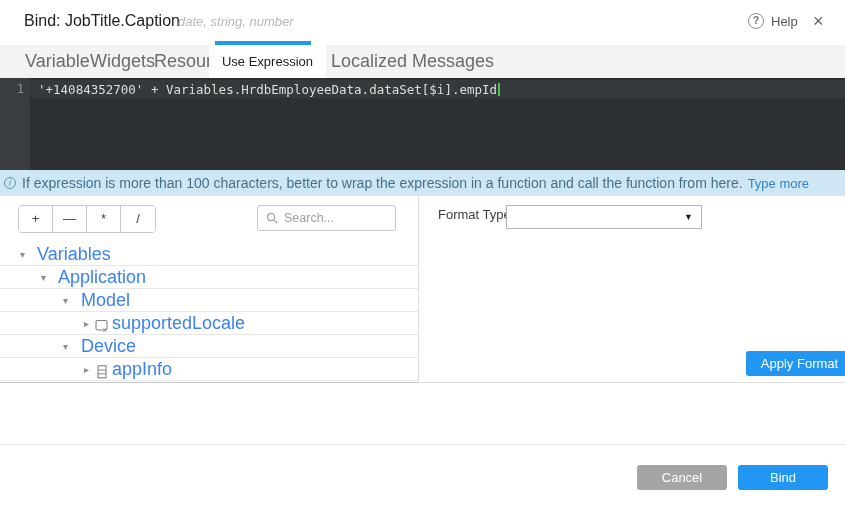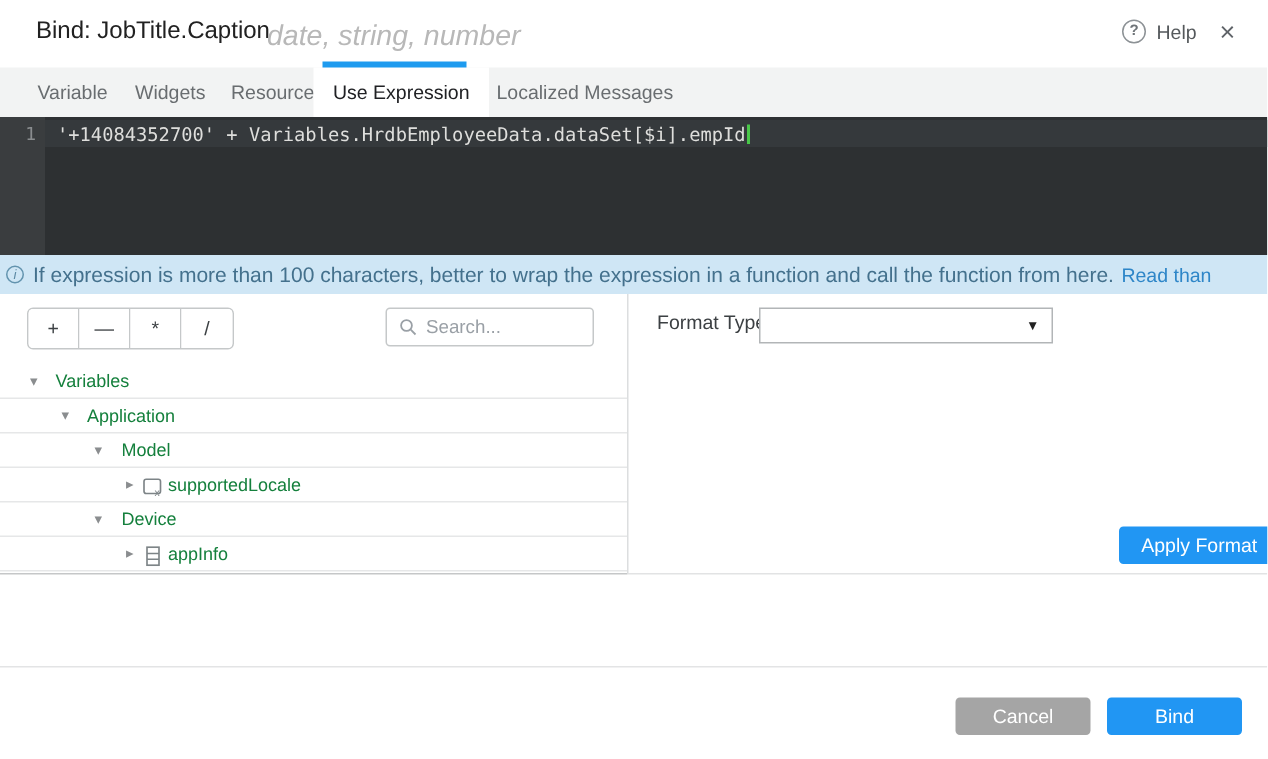--- a/index.html
+++ b/index.html
@@ -3,30 +3,30 @@
 <meta charset="utf-8">
 <style>
   * { margin:0; padding:0; box-sizing:border-box; }
   html,body { background:#fff; }
   body { font-family:"Liberation Sans", sans-serif; }
   .stage { position:relative; width:845px; height:506px; background:#fff; overflow:hidden; }
 
   
   .header { position:absolute; left:0; top:0; width:845px; height:45px; background:#fff;padding-left:29px; }
   .title { position:absolute; left:24px; top:12px; font-size:16px; color:#212121; font-weight:500; }
-  .hint  { position:absolute; left:178px; top:14px; font-size:19px; color:#b8b8b8; font-style:italic; }
+  .hint  { position:absolute; left:178px; top:14px; font-size:13px; color:#b8b8b8; font-style:italic; }
   .help  { position:absolute; left:748px; top:13px; display:flex; align-items:center; gap:7px; cursor:pointer; }
   .help-circle { width:16px; height:16px; border:1.4px solid #8d9296; border-radius:50%; color:#6f7478;
                  font-size:10px; line-height:13px; text-align:center; font-weight:bold; }
   .help-text { font-size:13px; color:#55595c; }
   .close { position:absolute; left:813px; top:10px; font-size:18px; color:#5f6368; cursor:pointer; line-height:22px; }
 
   
   .tabbar { position:absolute; left:0; top:45px; width:845px; height:33px; background:#f2f3f3; }
-  .tab { position:absolute; top:0; height:33px; line-height:33px; font-size:13px; color:#696d70; cursor:pointer; }
+  .tab { position:absolute; top:0; height:33px; line-height:33px; font-size:18px; color:#696d70; cursor:pointer; }
   .tab-variable  { left:25px; }
   .tab-widgets   { left:90px; }
   .tab-resource  { left:154px; }
   .tab-localized { left:331px; }
   .tab-active-bg { position:absolute; left:209px; top:0; width:117px; height:33px; background:#fff; }
   .tab-active-bg .tab-label { width:117px; text-align:center; display:block; height:33px; line-height:33px;
                               font-size:13px; color:#202124; cursor:pointer; }
   .tab-accent { position:absolute; left:215px; top:-4px; width:96px; height:4px; background:#1e9bef; }
   .annotation-box { position:absolute; left:206px; top:43px; width:122px; height:37px;
                     border:3px solid #e2261b; pointer-events:none; }
@@ -66,21 +66,21 @@
                 border-radius:3px; background:#fff; display:flex; align-items:center; }
   .search-box svg { margin-left:8px; flex:none; }
   .search-input { border:none; outline:none; width:100px; margin-left:6px; font-size:12.5px;
                   font-family:"Liberation Sans", sans-serif; color:#3c4043; background:transparent; }
   .search-input::placeholder { color:#9aa0a6; }
 
   
   .tree { position:absolute; left:0; top:47px; width:418px; }
   .tree-row { position:relative; height:23px; line-height:23px; border-bottom:1px solid #e6e7e8; cursor:pointer; }
   .tree-row .arrow { position:absolute; top:0; font-size:10px; color:#8a8d8f; }
-  .tree-row .tlabel { position:absolute; top:0; font-size:12px; color:#15803d; }
+  .tree-row .tlabel { position:absolute; top:0; font-size:18px; color:#3b82f6; }
   .tree-row .ticon { position:absolute; top:4px; }
   .lvl0 .arrow{left:20px;} .lvl0 .tlabel{left:37px;}
   .lvl1 .arrow{left:41px;} .lvl1 .tlabel{left:58px;}
   .lvl2 .arrow{left:63px;} .lvl2 .tlabel{left:81px;}
   .lvl3 .arrow{left:84px;} .lvl3 .ticon{left:95px;} .lvl3 .tlabel{left:112px;}
 
   
   .format-label { position:absolute; left:19px; top:11px; font-size:13px; color:#3c4043; }
   .format-select { position:absolute; left:87px; top:9px; width:196px; height:24px; border:1px solid #b2b5b7;
                    background:#fff; display:flex; align-items:center; justify-content:flex-end; cursor:pointer; }
@@ -127,21 +127,21 @@
     <div class="current-line"></div>
     <div class="gutter">
       <div class="lineno">1</div>
     </div>
     <div class="code-line"><span>'+14084352700' + Variables.HrdbEmployeeData.dataSet[$i].empId</span><span class="caret"></span></div>
   </div>
 
   <div class="infobar">
     <span class="info-circle">i</span>
     <span class="info-text">If expression is more than 100 characters, better to wrap the expression in a function and call the function from here.</span>
-    <span class="info-link">Read than</span>
+    <span class="info-link">Type more</span>
   </div>
 
   <div class="left-panel">
     <div class="op-group">
       <div class="op-btn">+</div>
       <div class="op-btn">—</div>
       <div class="op-btn">*</div>
       <div class="op-btn">/</div>
     </div>
     <div class="search-box">

